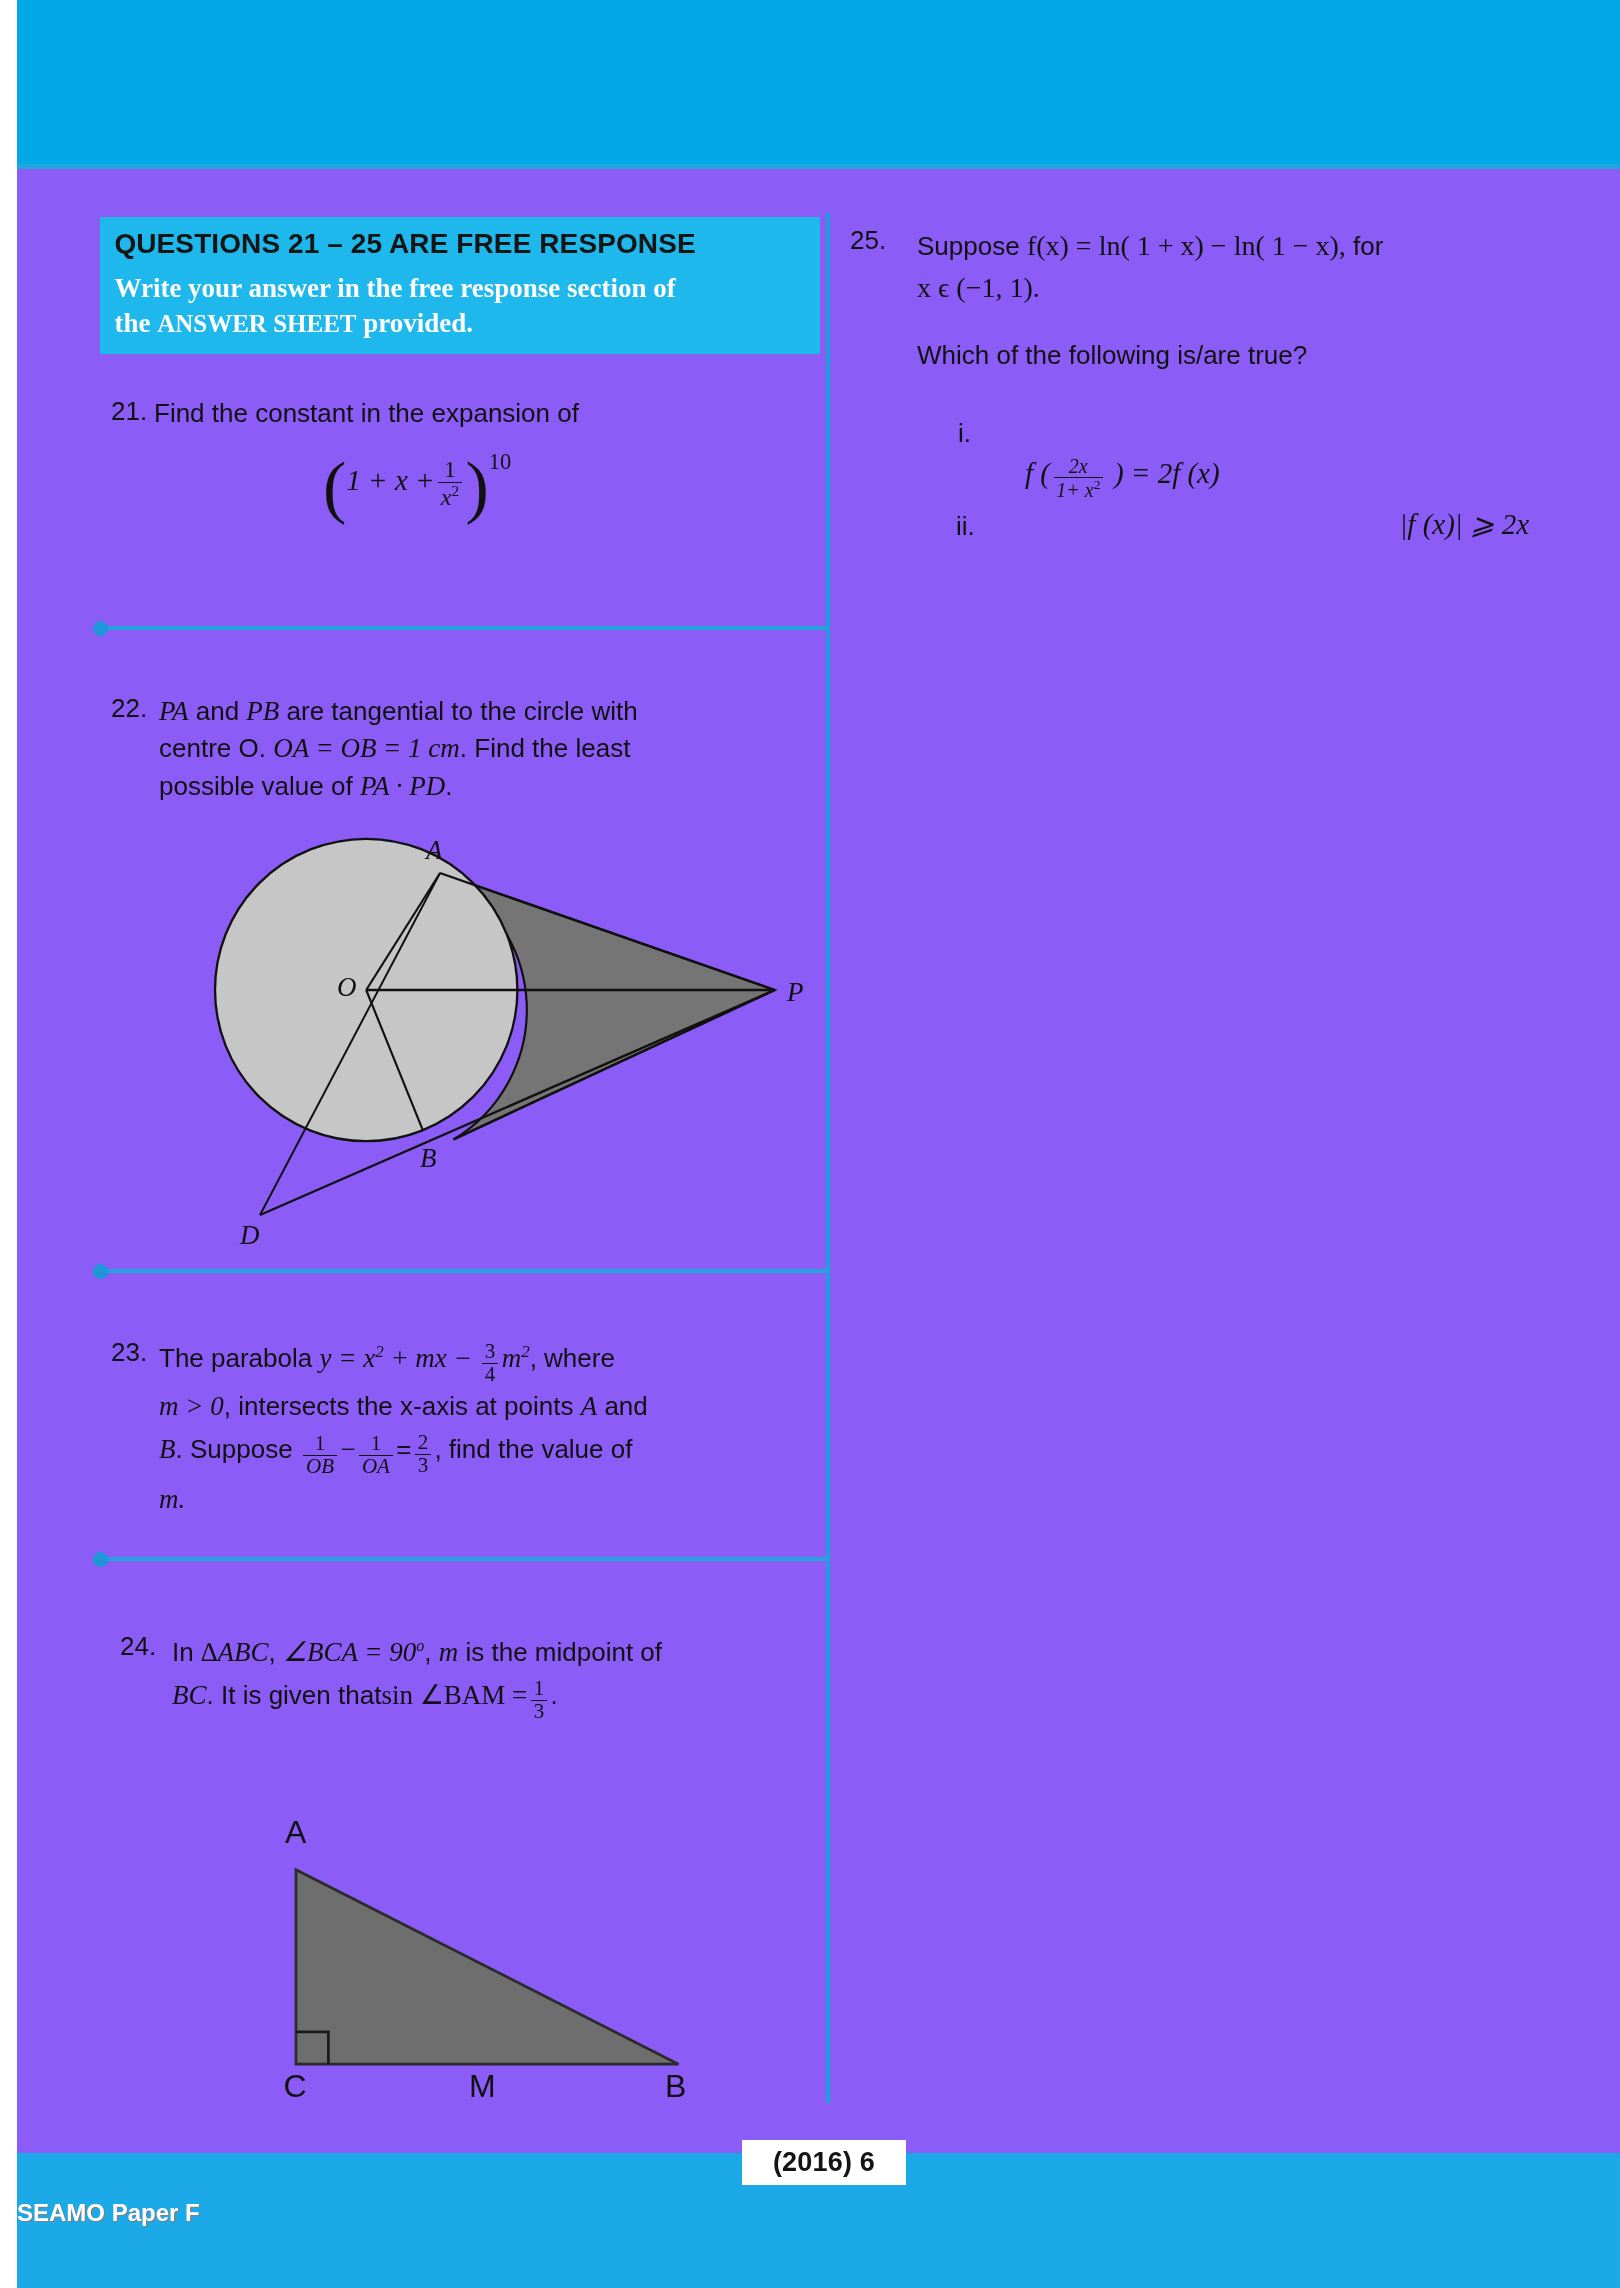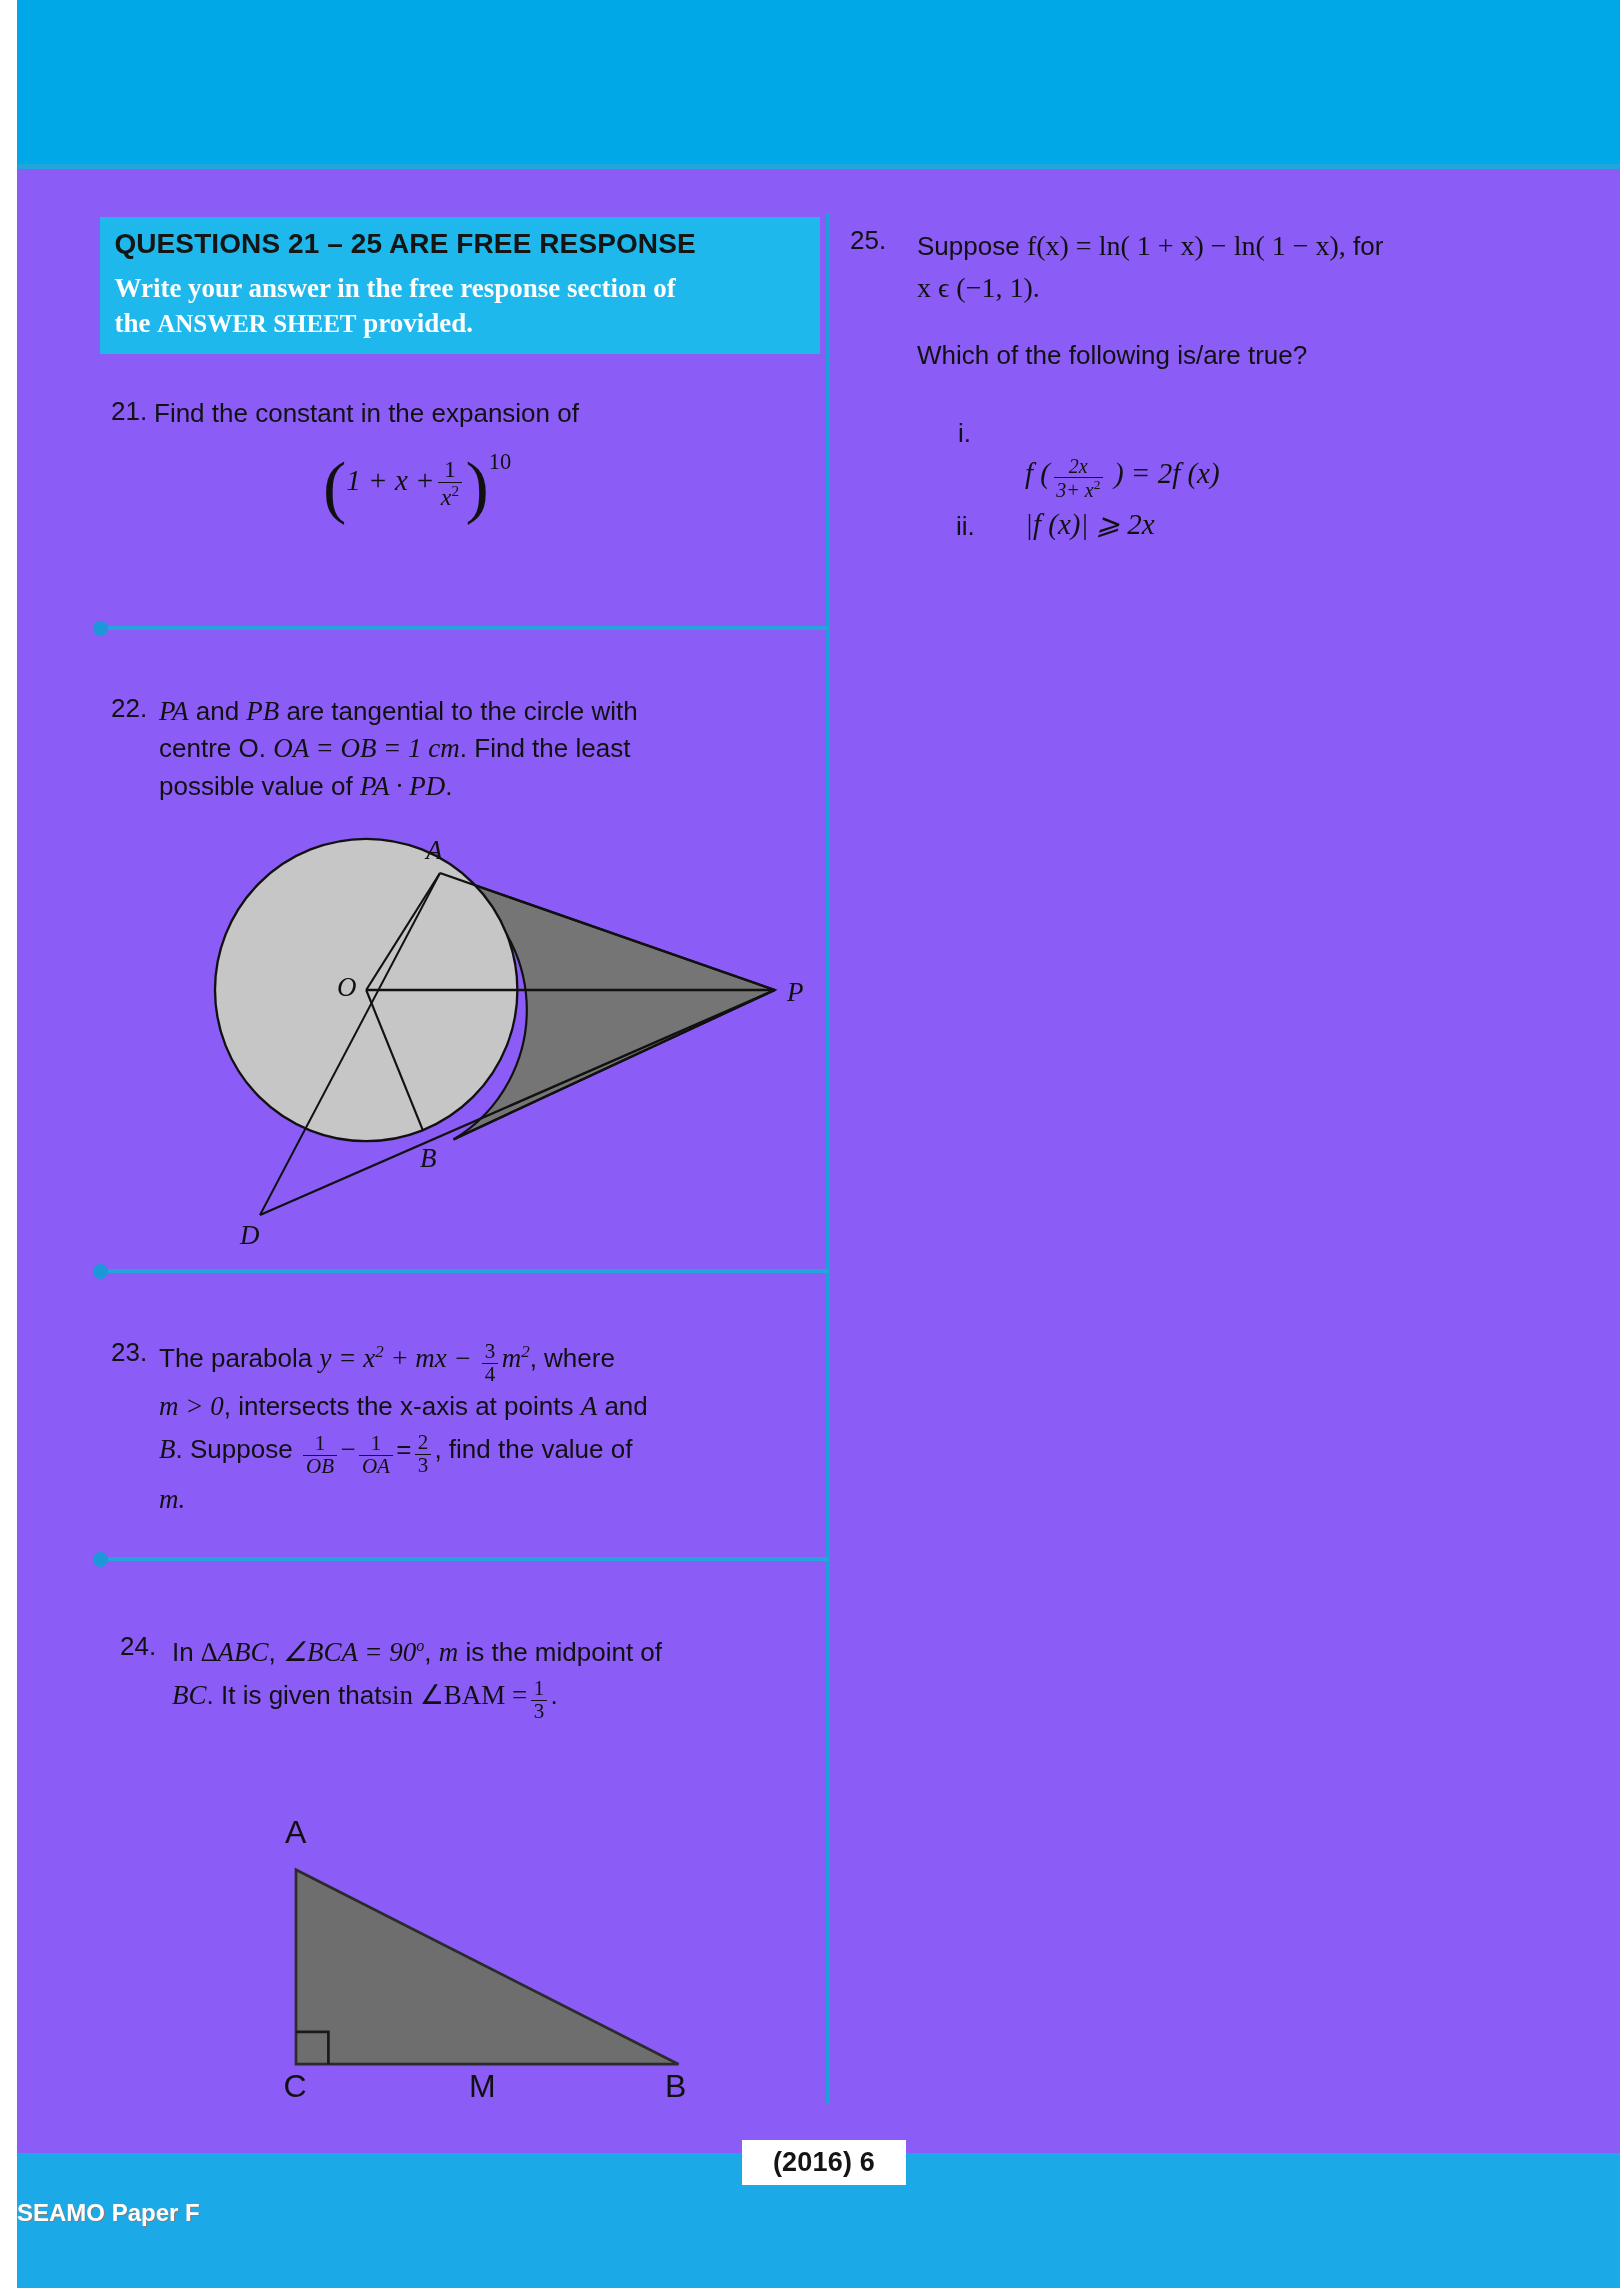--- a/index.html
+++ b/index.html
@@ -269,25 +269,25 @@
 
   <div class="num" style="left:833px; top:225px;">25.</div>
   <div class="q" style="left:900px; top:225px; width:630px; line-height:1.50;">
     <span>Suppose </span><span class="mu" style="font-size:28px;">f(x) = ln( 1 + x) − ln( 1 − x),</span><span> for</span><br>
     <span class="mu" style="font-size:28px;">x ϵ (−1, 1).</span>
   </div>
   <div class="q" style="left:900px; top:338px; width:630px;">Which of the following is/are true?</div>
 
   <div class="q" style="left:941px; top:416px;">i.</div>
   <div class="q" style="left:1008px; top:412px; width:504px;">
-    <span class="mu" style="font-style:italic; font-size:29px;">f (</span><span class="frac" style="vertical-align:-0.50em;margin-top:44px;"><span class="n" style="font-style:italic; font-size:20px;">2x</span><span class="bar"></span><span class="d" style="font-size:20px;"><i>3+ x</i><sup style="font-size:13.5px;">2</sup></span></span><span class="mu" style="font-style:italic; font-size:29px;"> ) = 2f (x)</span>
+    <span class="mu" style="font-style:italic; font-size:29px;">f (</span><span class="frac" style="vertical-align:-0.50em;margin-top:44px;"><span class="n" style="font-style:italic; font-size:20px;">2x</span><span class="bar"></span><span class="d" style="font-size:20px;"><i>1+ x</i><sup style="font-size:13.5px;">2</sup></span></span><span class="mu" style="font-style:italic; font-size:29px;"> ) = 2f (x)</span>
   </div>
 
   <div class="q" style="left:939px; top:509px;">ii.</div>
-  <div class="q" style="left:1008px; top:504px; width:504px;">
+  <div class="q" style="left:1008px; top:504px; width:504px;text-align:right;">
     <span class="mu" style="font-style:italic; font-size:29px;">|f (x)| ⩾ 2x</span>
   </div>
 
   <div class="band-bottom"></div>
   <div class="page-num-box">
     <span>(2016) 6</span>
   </div>
   <div class="footer-title">SEAMO Paper F</div>
 
 </div>

